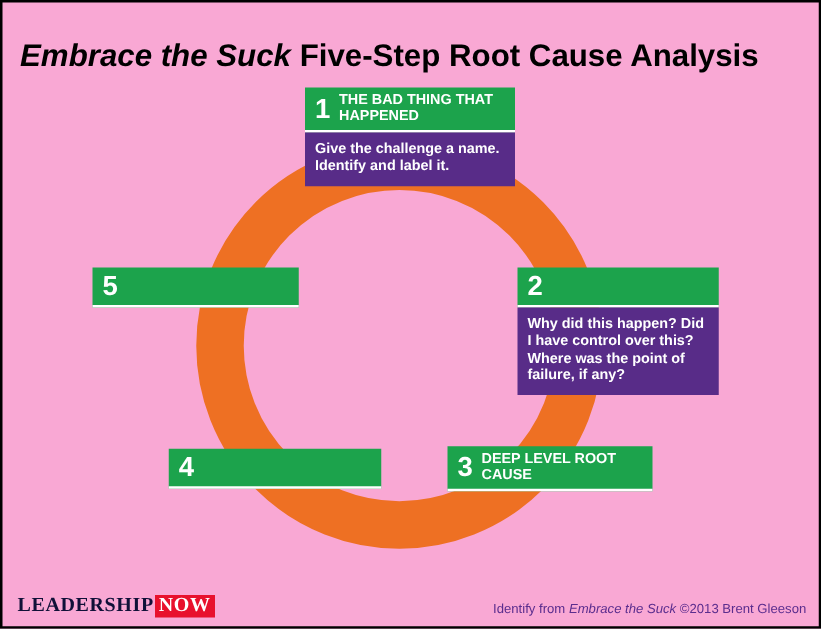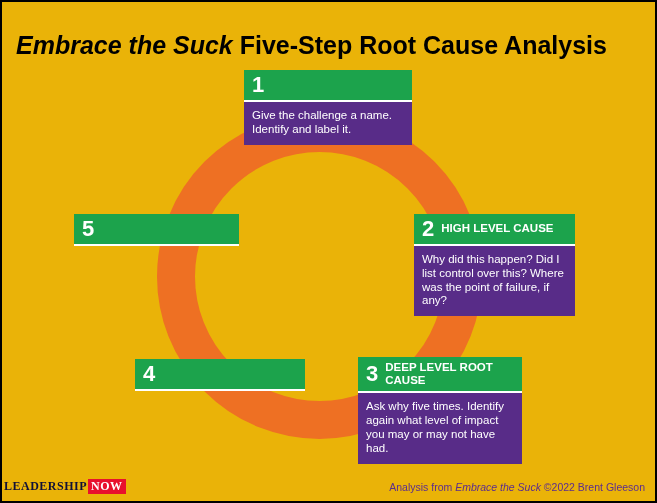--- a/index.html
+++ b/index.html
@@ -1,19 +1,19 @@
 <!DOCTYPE html>
 <html><head>
 <meta charset="utf-8">
 <style>
   html,body{margin:0;padding:0;background:#888;}
   .canvas{
     position:relative;
     width:657px;height:503px;
-    background:#eab308;
+    background:#f9a8d4;
     border:2px solid #000;
     box-sizing:border-box;
     font-family:"Liberation Sans", sans-serif;
     overflow:hidden;
     margin:0 auto;
   }
   .main-title{
     position:absolute;
     top:12px;left:14px;
     font-size:25px;
@@ -52,36 +52,36 @@
   .step .hdr-title{
     font-size:11.5px;
     font-weight:bold;
     line-height:1.15;
     text-transform:uppercase;
   }
   .step .body{
     background:#582C88;
     color:#fff;
     font-size:11.5px;
-    font-weight:normal;
+    font-weight:bold;
     line-height:1.2;
     padding:7px 8px 8px 8px;
   }
   .step-1{left:242px;top:68px;width:168px;}
   .step-2{left:412px;top:212px;width:161px;}
   .step-3{left:356px;top:355px;width:164px;}
   .step-4{left:133px;top:357px;width:170px;}
   .step-5{left:72px;top:212px;width:165px;}
 
   .logo{
     position:absolute;
-    left:2px;bottom:7px;
+    left:12px;bottom:7px;
     font-family:"Liberation Serif", serif;
     font-weight:bold;
-    font-size:12px;
+    font-size:16px;
     letter-spacing:0.5px;
     z-index:3;
     display:flex;
     align-items:center;
   }
   .logo .l-part1{color:#101038;}
   .logo .l-part2{
     color:#fff;
     background:#E8112D;
     padding:0 3px;
@@ -104,54 +104,53 @@
 
   <h1 class="main-title">
     <span class="t-italic">Embrace the Suck</span><span> Five-Step Root Cause Analysis</span>
   </h1>
 
   <div class="ring"></div>
 
   <div class="step step-1">
     <div class="hdr">
       <span class="num">1</span>
+      <span class="hdr-title">THE BAD THING THAT HAPPENED</span>
     </div>
     <div class="body">Give the challenge a name. Identify and label it.</div>
   </div>
 
   <div class="step step-2">
     <div class="hdr">
       <span class="num">2</span>
-      <span class="hdr-title">HIGH LEVEL CAUSE</span>
     </div>
-    <div class="body">Why did this happen? Did I list control over this? Where was the point of failure, if any?</div>
+    <div class="body">Why did this happen? Did I have control over this? Where was the point of failure, if any?</div>
   </div>
 
   <div class="step step-3">
     <div class="hdr">
       <span class="num">3</span>
       <span class="hdr-title">DEEP LEVEL ROOT CAUSE</span>
     </div>
-    <div class="body">Ask why five times. Identify again what level of impact you may or may not have had.</div>
   </div>
 
   <div class="step step-4">
     <div class="hdr">
       <span class="num">4</span>
     </div>
   </div>
 
   <div class="step step-5">
     <div class="hdr">
       <span class="num">5</span>
     </div>
   </div>
 
   <div class="logo">
     <span class="l-part1">LEADERSHIP</span>
     <span class="l-part2">NOW</span>
   </div>
 
   <div class="credit">
-    <span>Analysis from </span><span class="c-italic">Embrace the Suck</span><span> ©2022 Brent Gleeson</span>
+    <span>Identify from </span><span class="c-italic">Embrace the Suck</span><span> ©2013 Brent Gleeson</span>
   </div>
 
 </div>
 
 </body></html>

